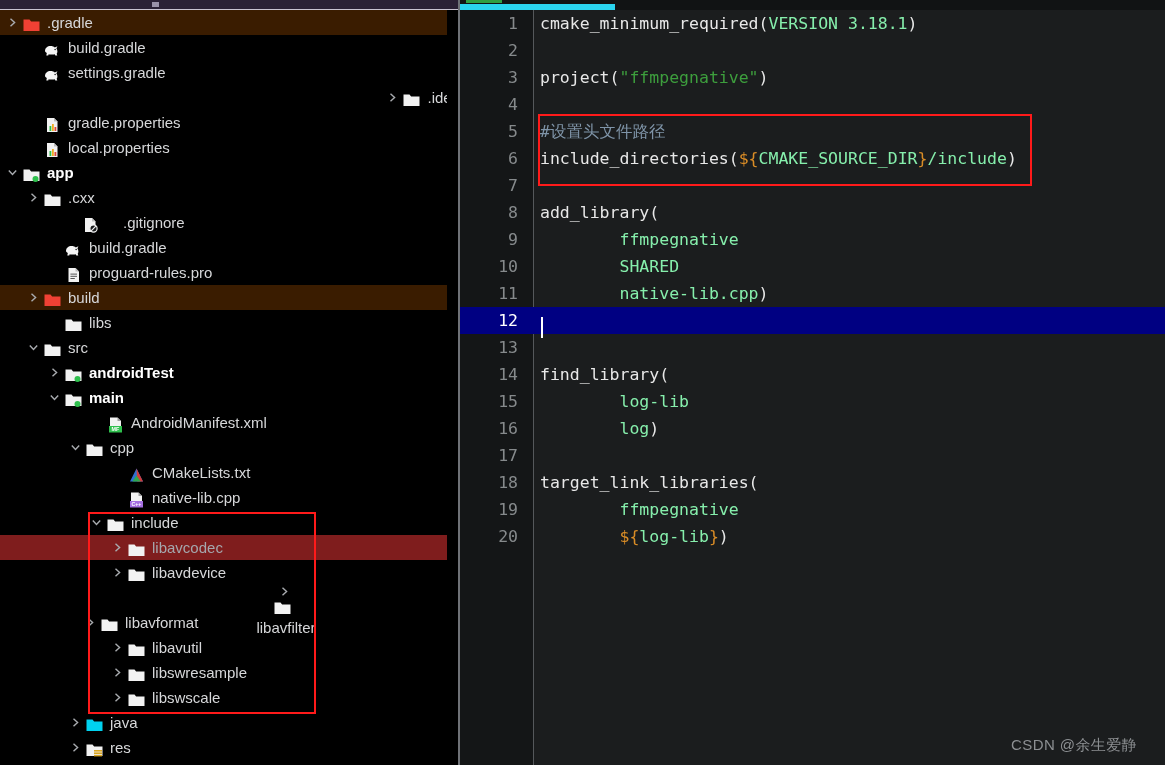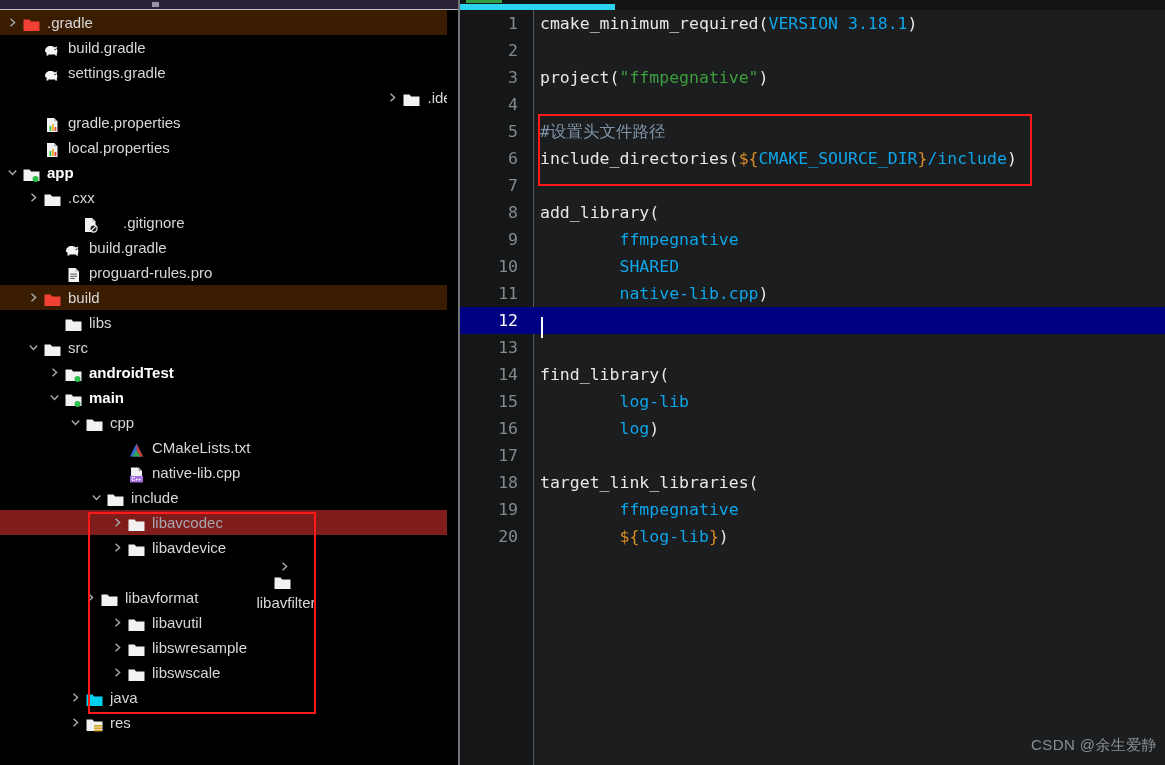--- a/index.html
+++ b/index.html
@@ -142,21 +142,21 @@
     font-family: "DejaVu Sans Mono", monospace;
     font-size: 16.5px;
   }
   .code-txt {
     position: absolute; left: 80px; top: 0;
     white-space: pre;
   }
   .code-line.current { background: #000082; }
   .code-line.current .ln { color: #ffffff; }
   .k-str  { color: #3d9e3d; }
-  .k-grn  { color: #0ea5e9; }
+  .k-grn  { color: #86efac; }
   .k-var  { color: #d98c26; }
   .k-cmt  { color: #7f94a8; }
   .k-pln  { color: #e8e8e8; }
 
   #caret {
     position: absolute;
     left: 81px; top: 307px;
     width: 2px; height: 21px;
     background: #ffffff;
   }
@@ -165,21 +165,21 @@
   #code-red-box {
     position: absolute;
     left: 78px; top: 104px;
     width: 494px; height: 72px;
     border: 2px solid #ff1a1a;
     pointer-events: none;
   }
 
   #watermark {
     position: absolute;
-    right: 8px; bottom: 10px;
+    right: 28px; bottom: 10px;
     color: #8c8f92;
     font-size: 15px;
     font-family: "Liberation Sans", sans-serif;
     letter-spacing: 0.4px;
   }
 </style>
 </head>
 <body>
 
 <div id="app">
@@ -350,20 +350,30 @@
           <span class="arrow">
             <svg width="13" height="13" viewBox="0 0 13 13">
               <polyline points="2.8,4.6 6.5,8.5 10.2,4.6" fill="none" stroke="#a9acb0" stroke-width="1.4"></polyline>
             </svg>
           </span>
           <span class="ticon"><svg width="17" height="16" viewBox="0 0 17 16">
               <path d="M0.5 2.5h6l1.6 2h8.4v9.5h-16z" fill="#f2f2f2"></path>
               <circle cx="12.5" cy="12" r="3" fill="#2fbf4d"></circle>
             </svg></span>
           <span class="label bold">main</span>
+        </div>
+        <div class="tree-row" style="padding-left: 90px;">
+          <span class="arrow none"></span>
+          <span class="ticon"><svg width="17" height="16" viewBox="0 0 17 16">
+              <path d="M3 0.5h7.5L14 4v5.5H3z" fill="#f2f2f2"></path>
+              <path d="M10.5 0.5L14 4h-3.5z" fill="#9e9e9e"></path>
+              <rect x="2" y="9" width="13" height="6.5" fill="#2fbf4d"></rect>
+              <text x="8.5" y="14" font-family="Liberation Sans" font-size="5.4" font-weight="bold" fill="#ffffff" text-anchor="middle">MF</text>
+            </svg></span>
+          <span class="label">AndroidManifest.xml</span>
         </div>
         <div class="tree-row" style="padding-left: 69px;">
           <span class="arrow">
             <svg width="13" height="13" viewBox="0 0 13 13">
               <polyline points="2.8,4.6 6.5,8.5 10.2,4.6" fill="none" stroke="#a9acb0" stroke-width="1.4"></polyline>
             </svg>
           </span>
           <span class="ticon"><svg width="17" height="16" viewBox="0 0 17 16">
               <path d="M0.5 2.5h6l1.6 2h8.4v9.5h-16z" fill="#f2f2f2"></path>
             </svg></span>

